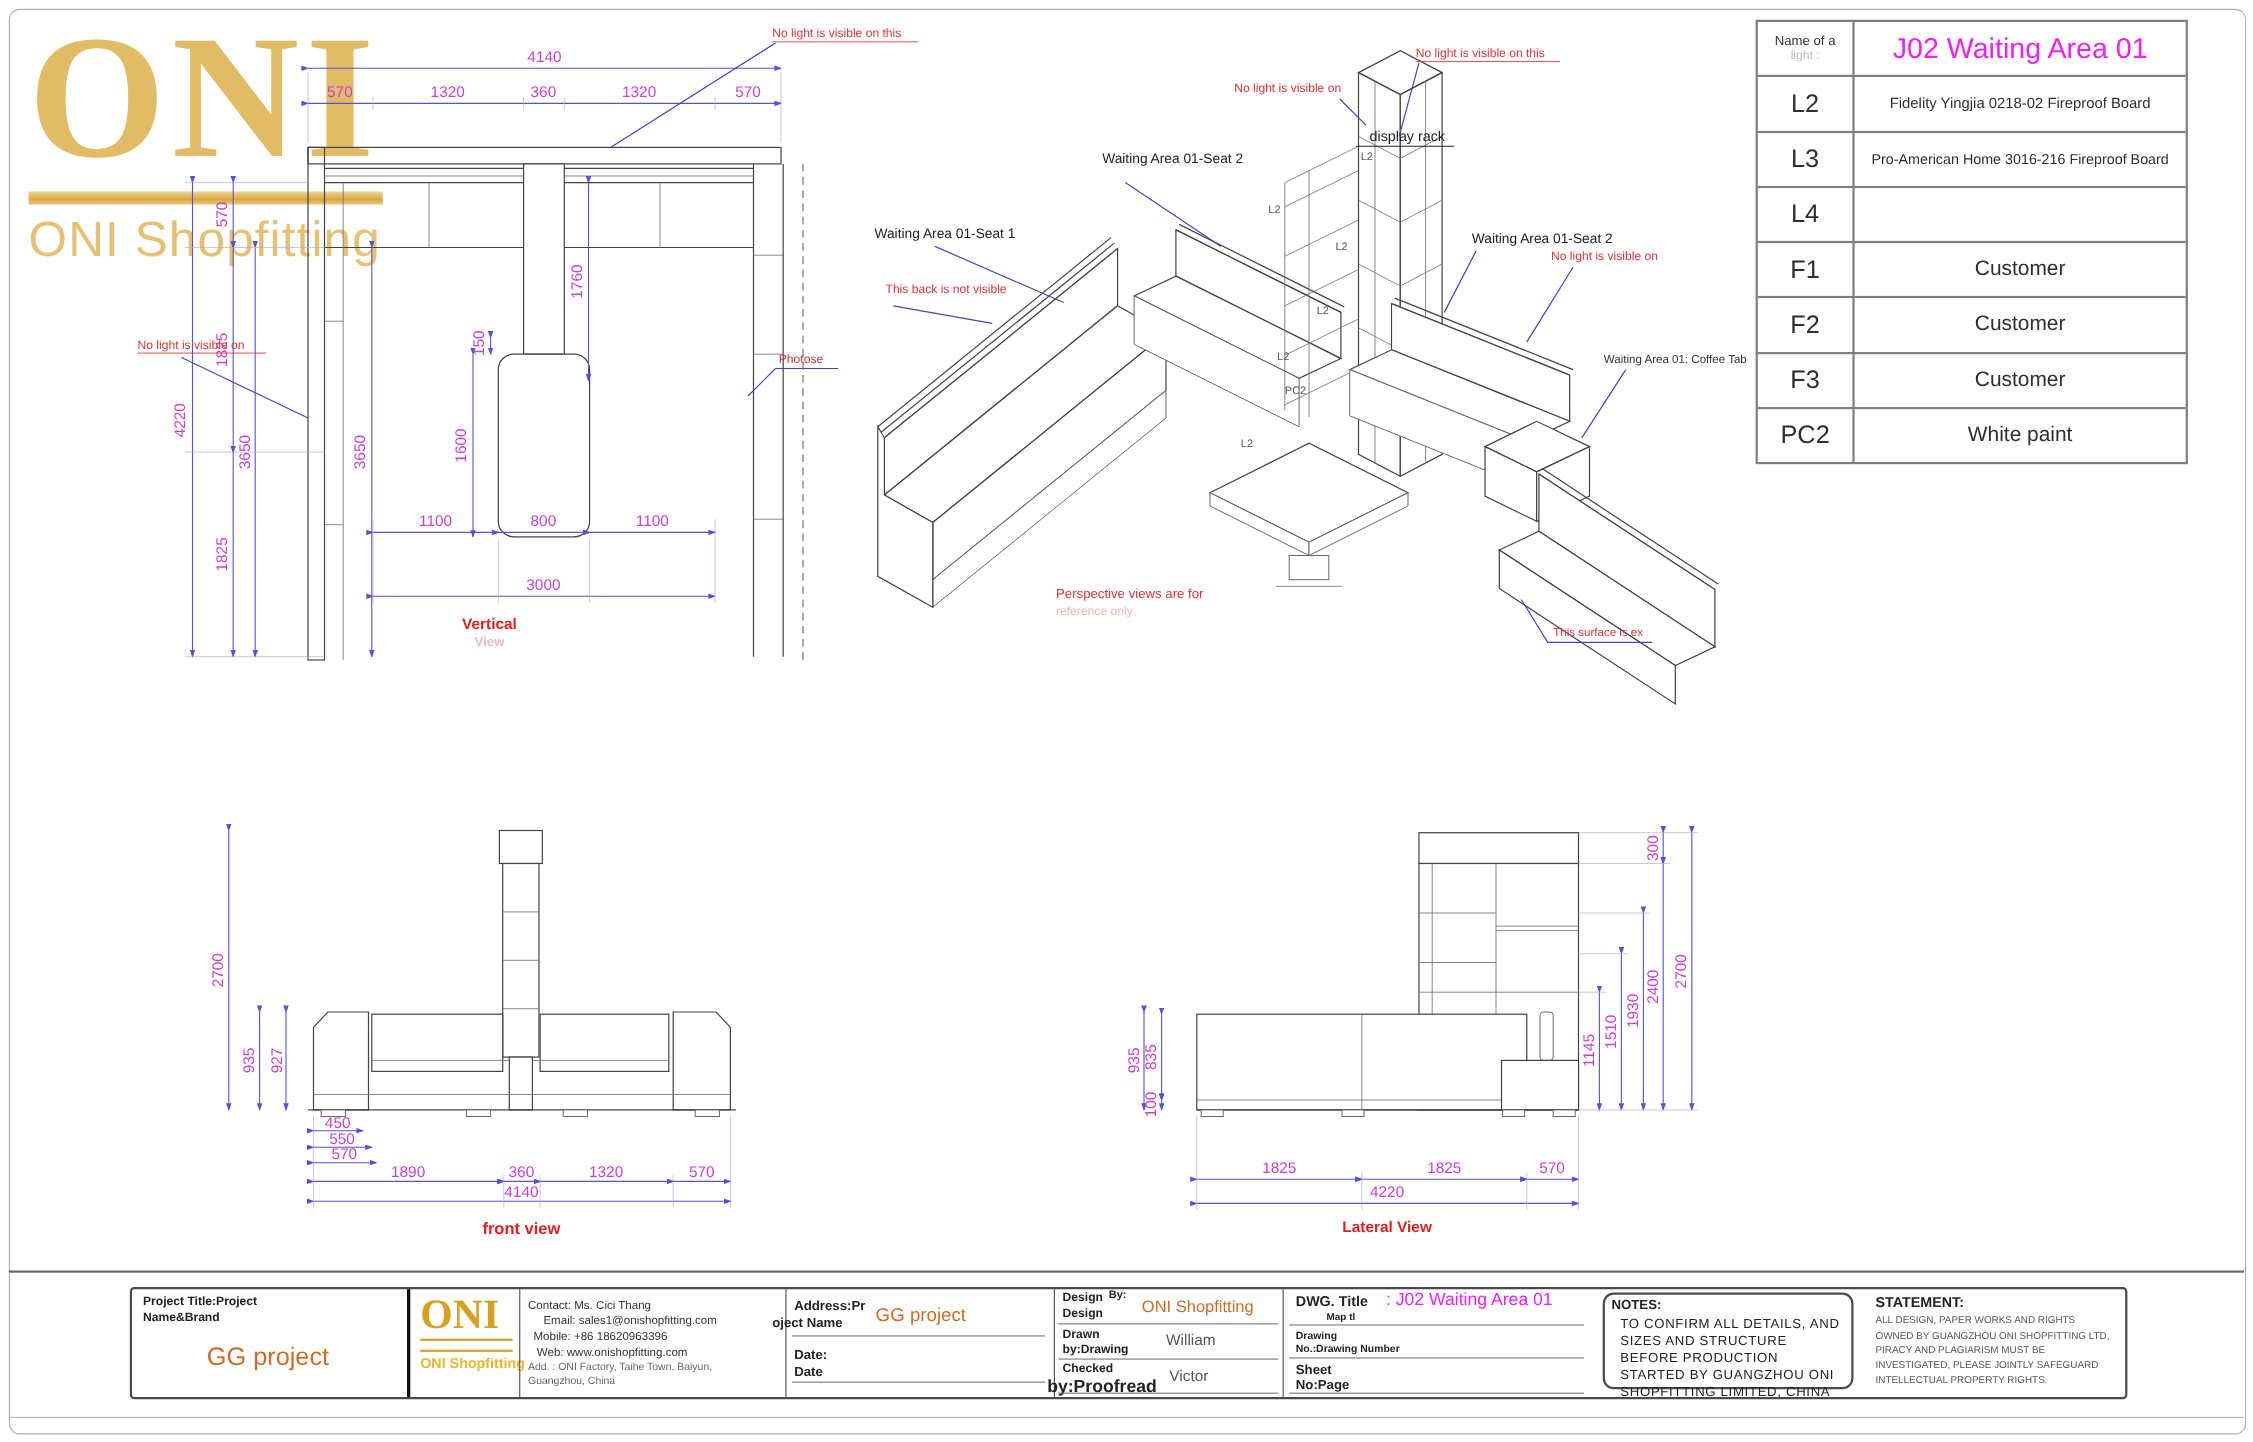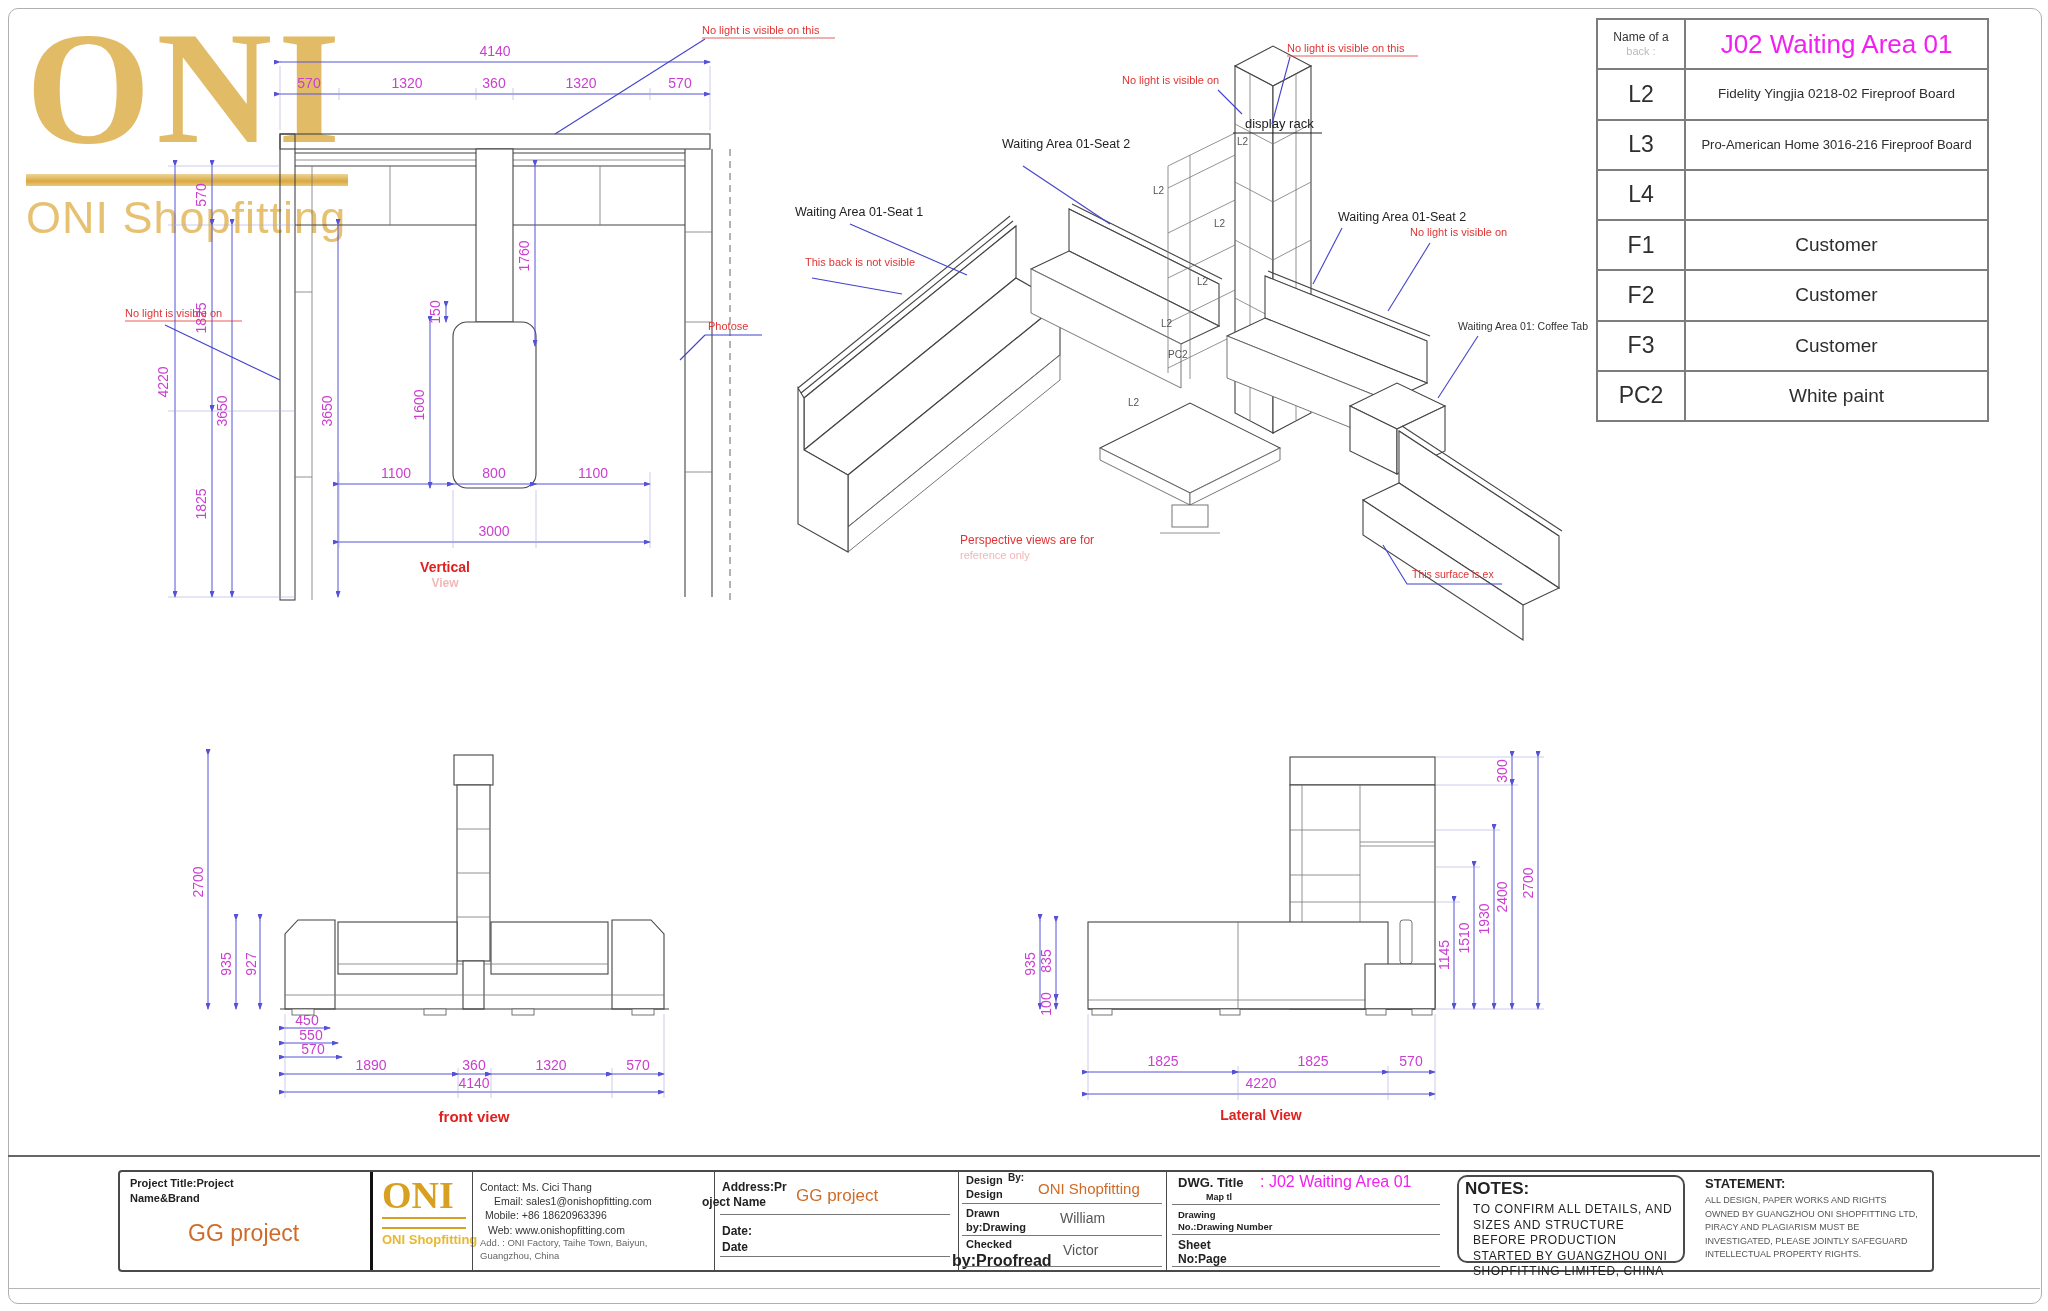--- a/index.html
+++ b/index.html
@@ -409,21 +409,21 @@
   <text class="dt" x="283" y="324">1825</text>
   <text class="dt" x="381" y="324">570</text>
   <text class="dt" x="231" y="346">4220</text>
   <text class="vt" x="231" y="378">Lateral View</text>
 </svg>
 
 <div class="spec">
   <div class="srow">
     <div class="sl hd">
       <span>Name of a</span>
-      <span class="l2">back :</span>
+      <span class="l2">light :</span>
     </div>
     <div class="sv ttl">J02 Waiting Area 01</div>
   </div>
   <div class="srow">
     <div class="sl">L2</div>
     <div class="sv small" style="font-size:13.5px">Fidelity Yingjia 0218-02 Fireproof Board</div>
   </div>
   <div class="srow">
     <div class="sl">L3</div>
     <div class="sv small">Pro-American Home 3016-216 Fireproof Board</div>
@@ -506,21 +506,21 @@
   <div class="abs bold" style="left:1086px;top:20px;font-size:9px">Map tl</div>
   <div class="rule" style="left:1052px;top:32px;width:268px"></div>
   <div class="abs bold" style="left:1058px;top:37px;font-size:9.5px">Drawing</div>
   <div class="abs bold" style="left:1058px;top:49px;font-size:9.5px">No.:Drawing Number</div>
   <div class="rule" style="left:1052px;top:62px;width:268px"></div>
   <div class="abs bold" style="left:1058px;top:66px;font-size:12px">Sheet</div>
   <div class="abs bold" style="left:1058px;top:80px;font-size:12px">No:Page</div>
   <div class="rule" style="left:1052px;top:94px;width:268px"></div>
 
   <div class="notesbox">
-    <span class="bold" style="font-size:17px">NOTES:</span>
+    <span class="bold" style="font-size:12px">NOTES:</span>
     <div class="notesbody">TO CONFIRM ALL DETAILS, AND SIZES AND STRUCTURE BEFORE PRODUCTION STARTED BY GUANGZHOU ONI SHOPFITTING LIMITED, CHINA</div>
   </div>
 
   <div class="stmt">
     <span class="bold" style="font-size:13px">STATEMENT:</span>
     <div class="stmtbody">ALL DESIGN, PAPER WORKS AND RIGHTS OWNED BY GUANGZHOU ONI SHOPFITTING LTD, PIRACY AND PLAGIARISM MUST BE INVESTIGATED, PLEASE JOINTLY SAFEGUARD INTELLECTUAL PROPERTY RIGHTS.</div>
   </div>
 </div>
 
 </body></html>

